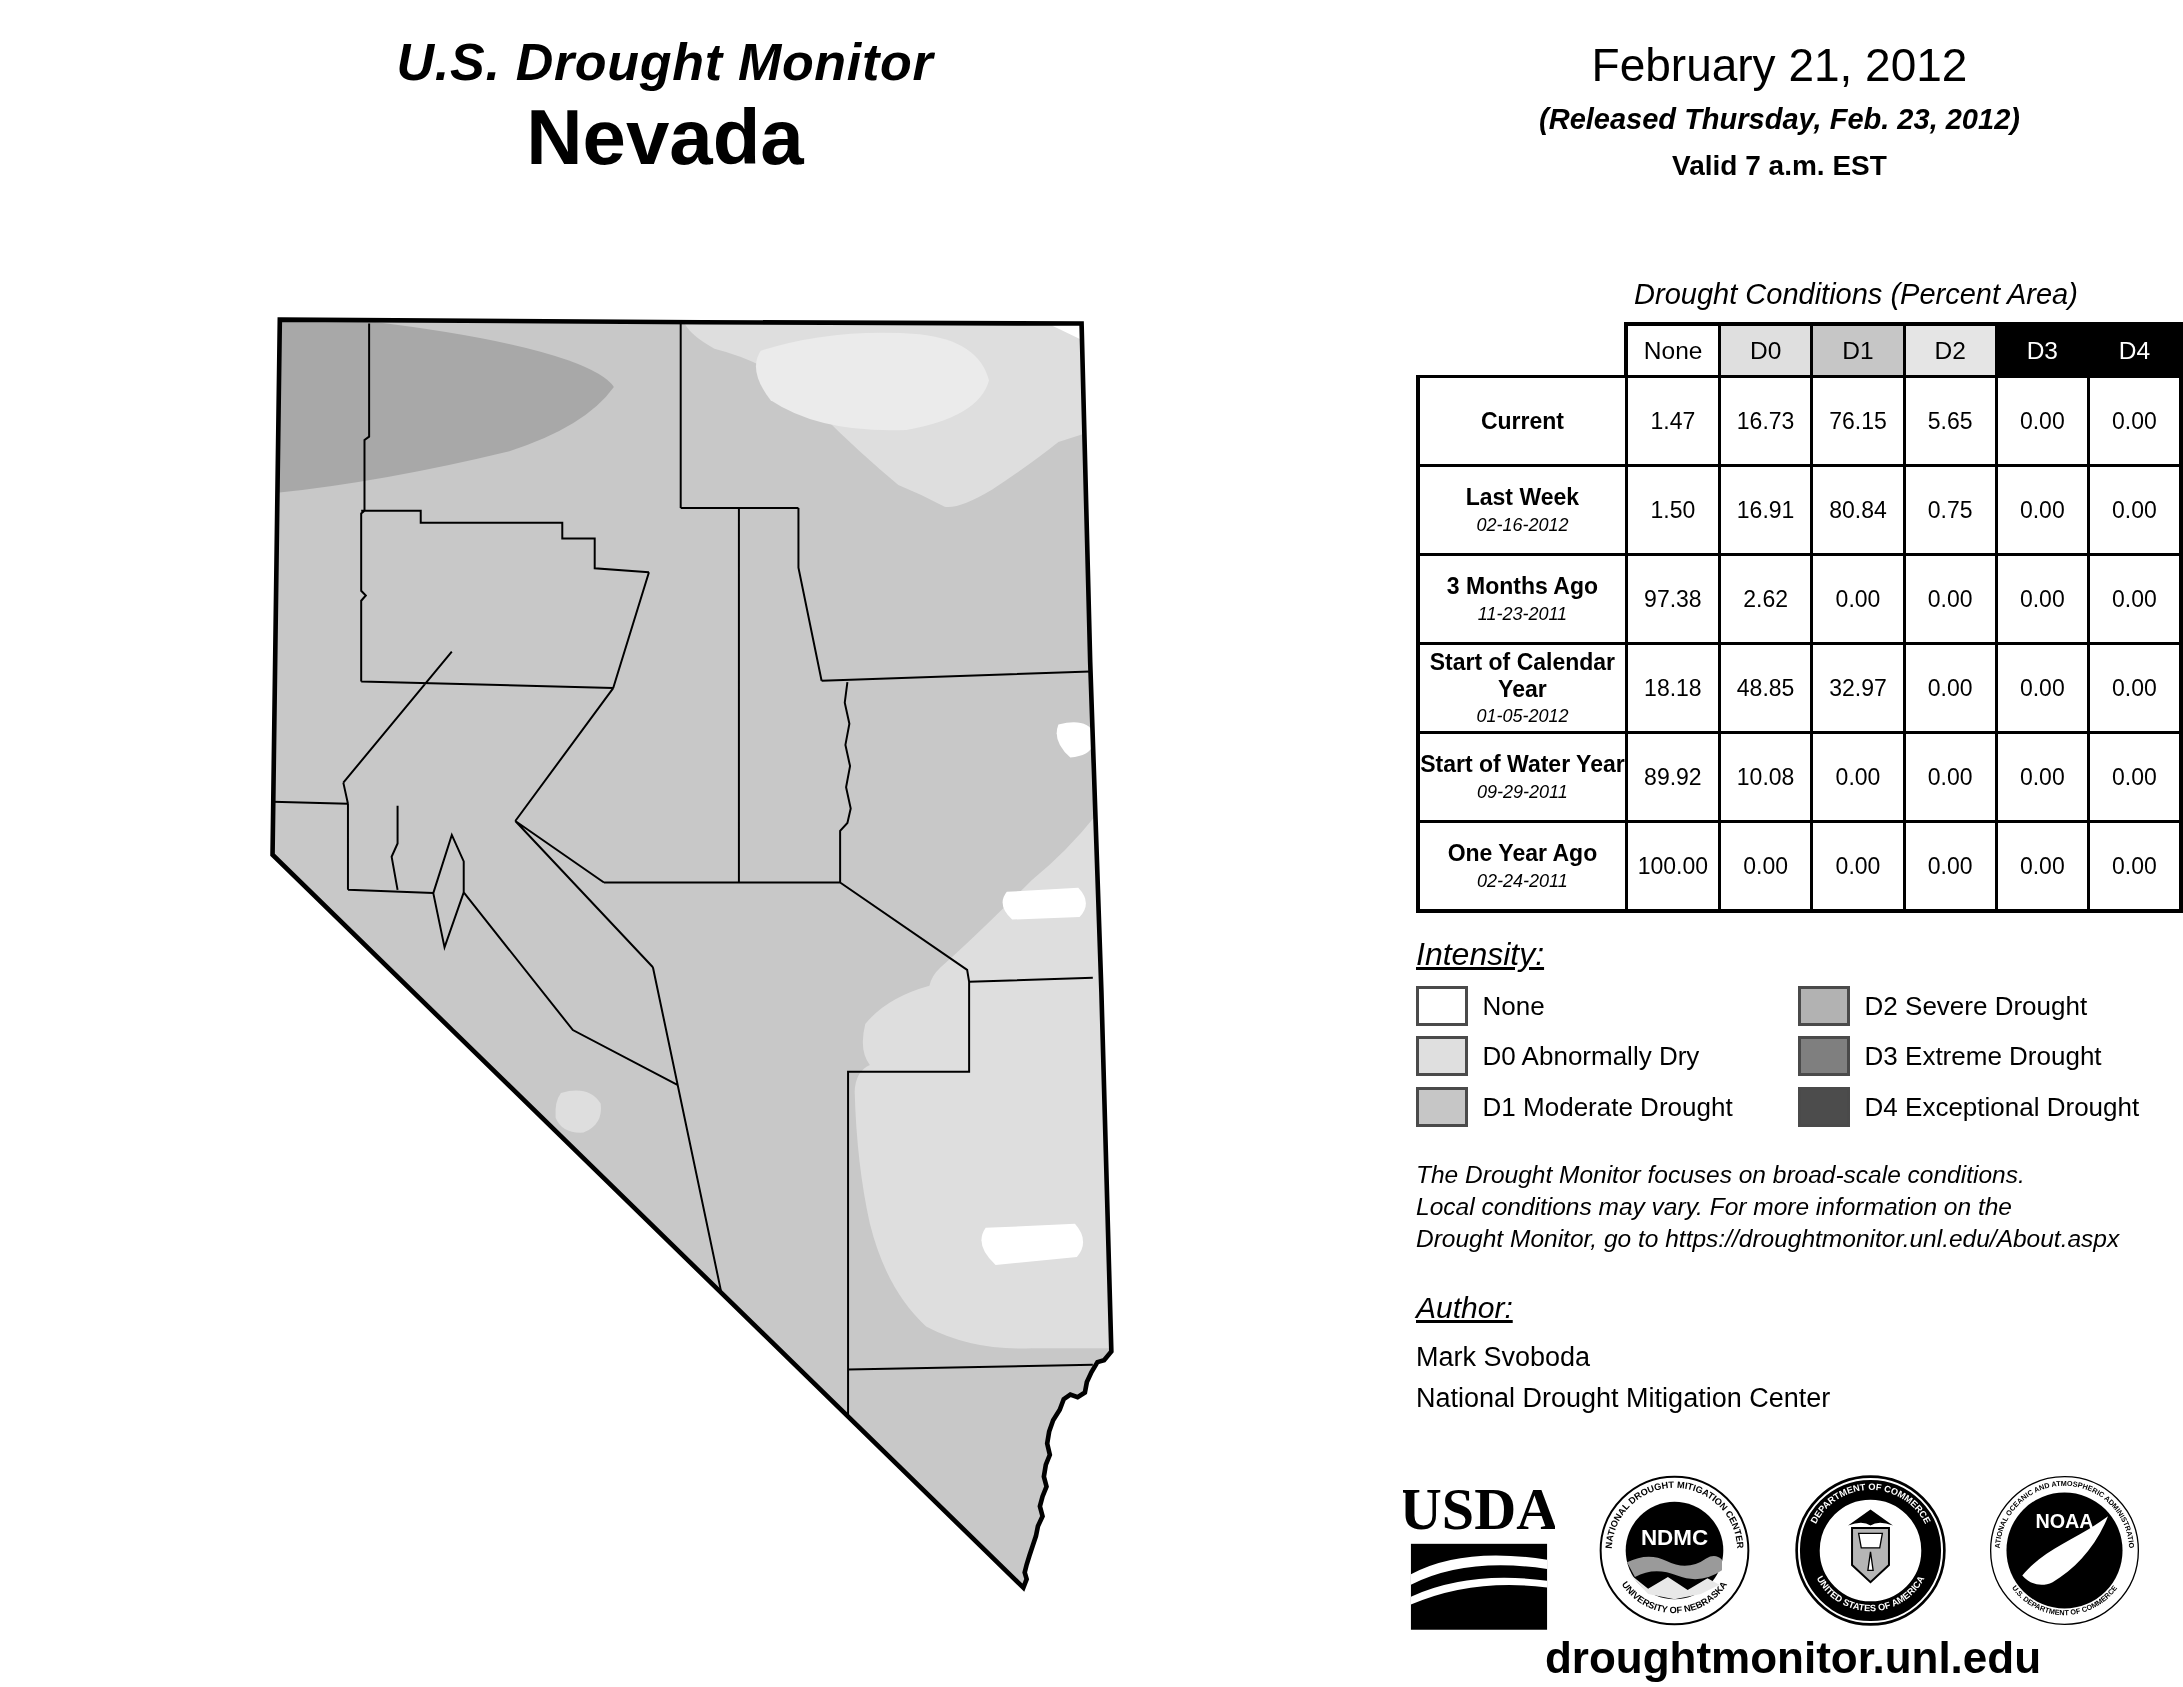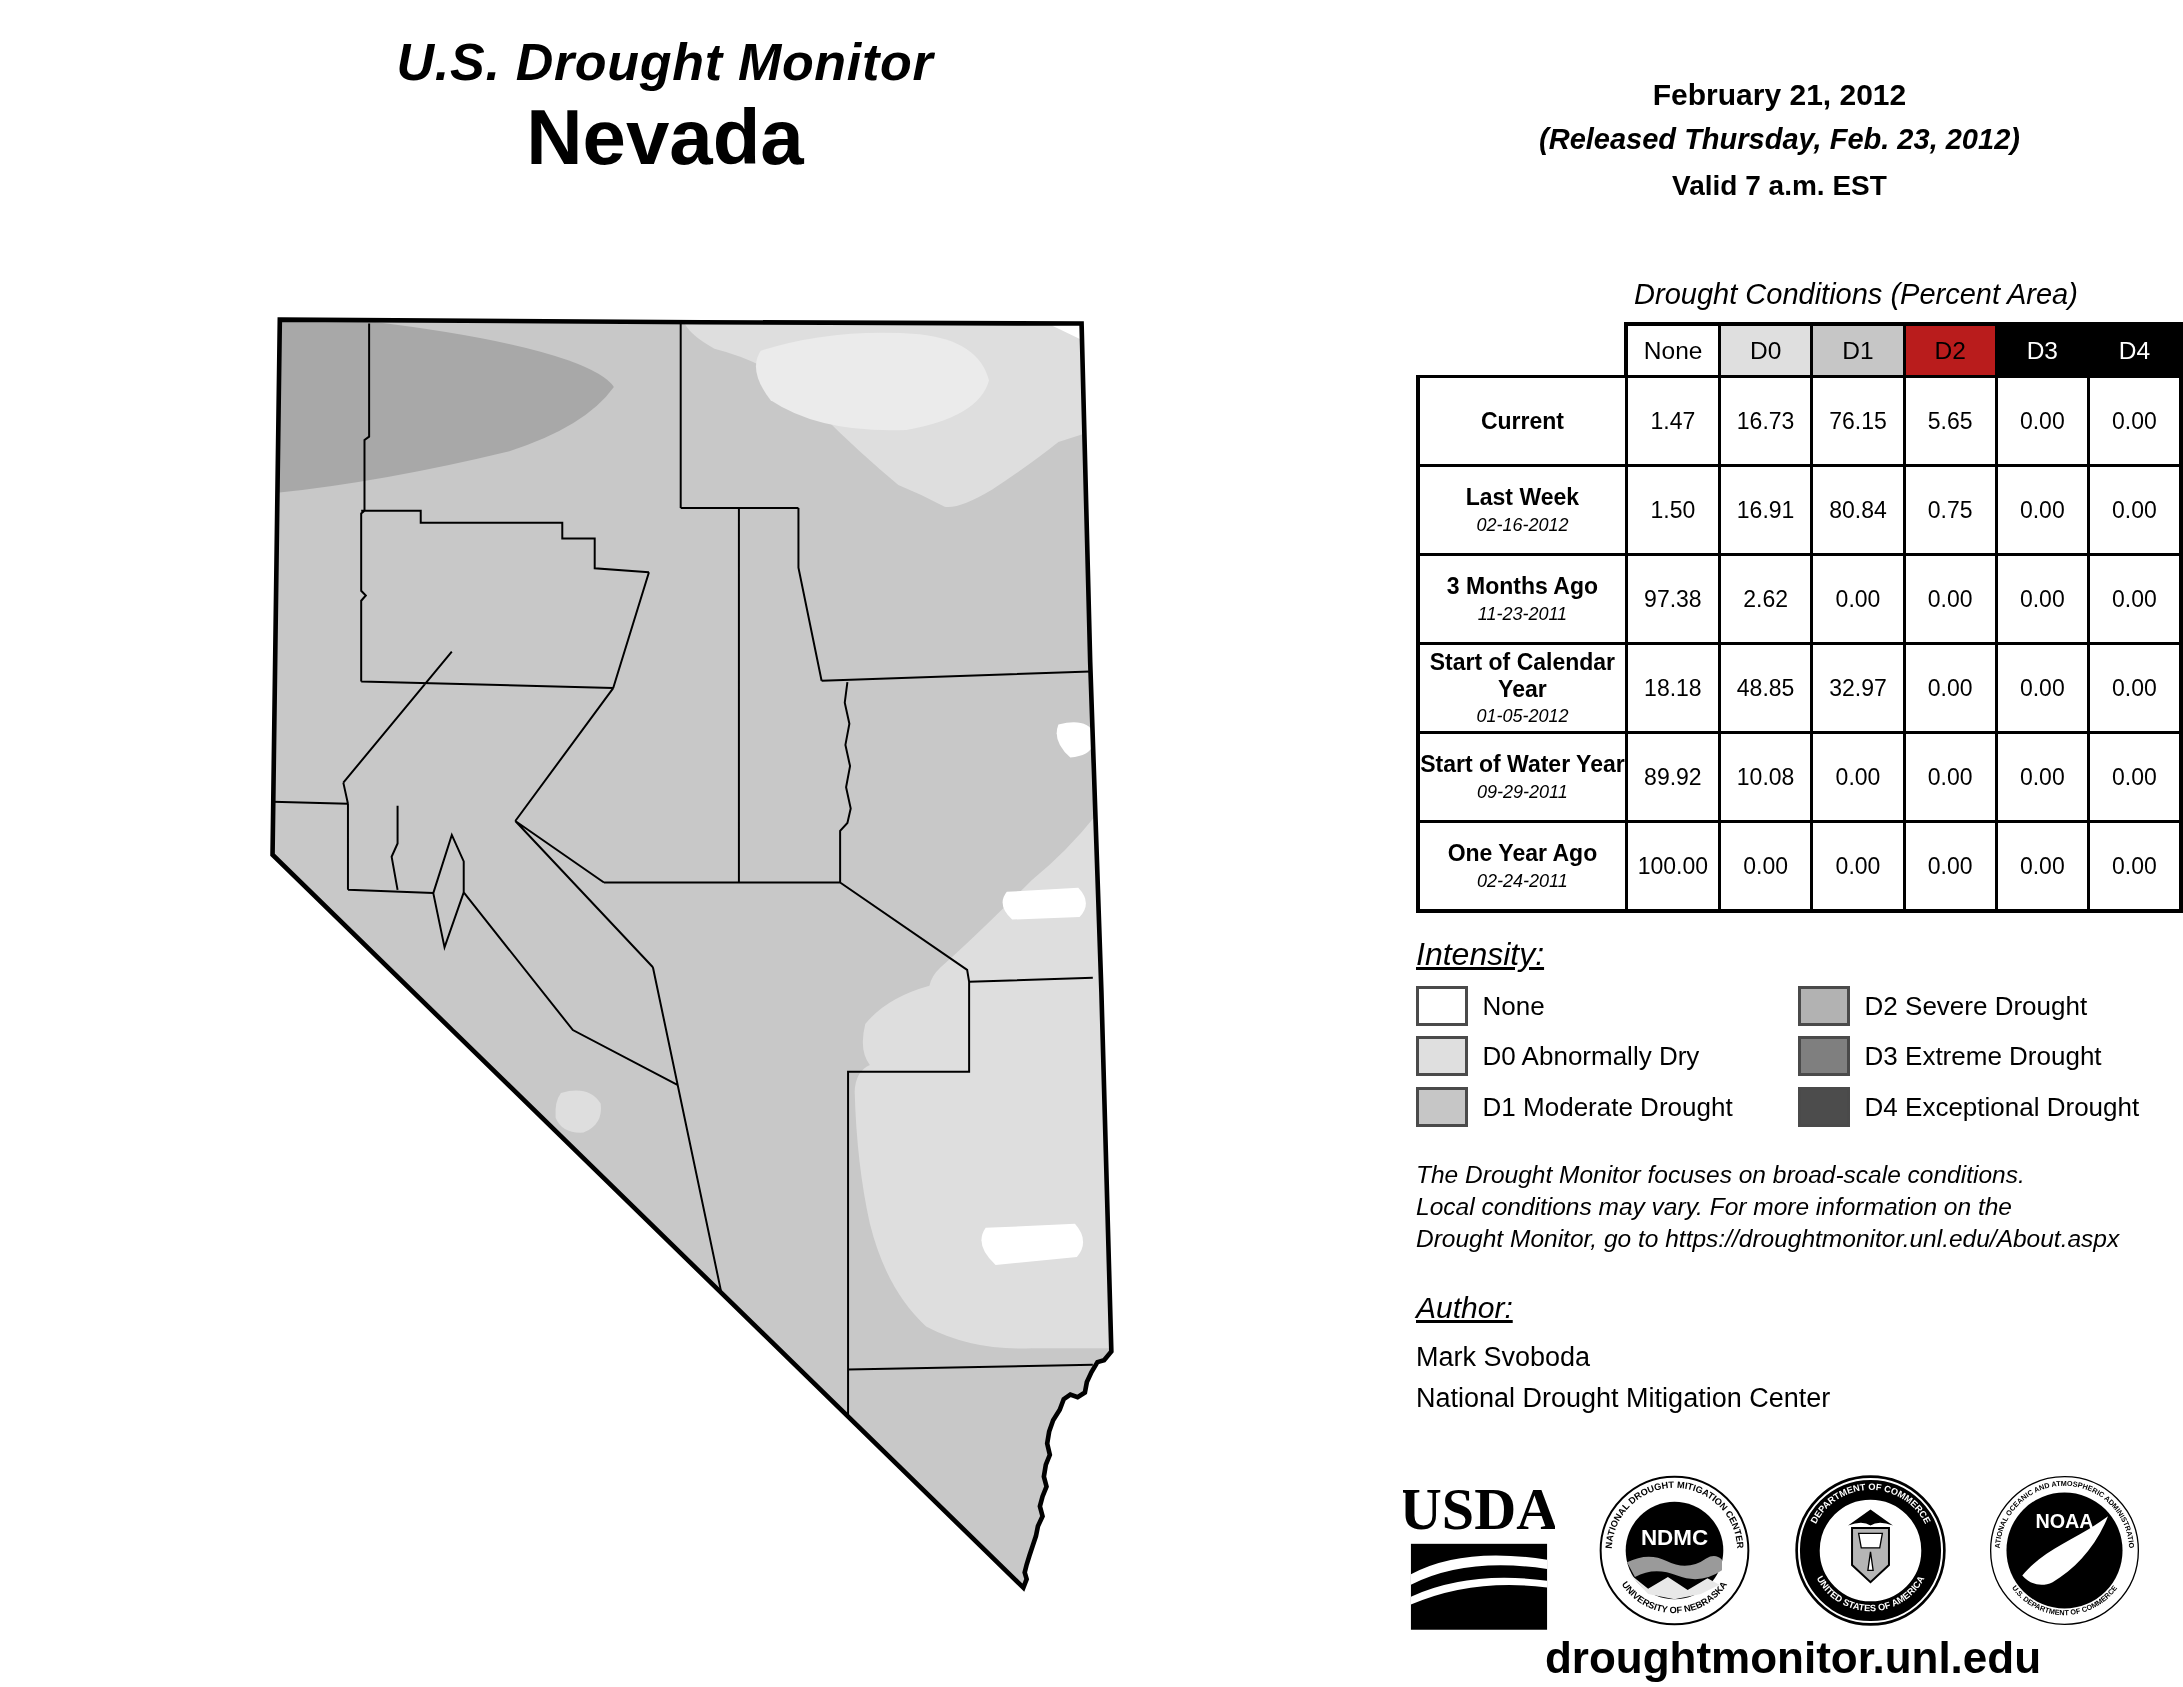--- a/index.html
+++ b/index.html
@@ -7,21 +7,21 @@
     width:2183px;height:1687px;position:relative;background:#fff;
     font-family:"Liberation Sans", sans-serif;color:#000;overflow:hidden;
   }
   .abs{position:absolute;}
 
   
   .title-left{left:0;top:32px;width:1330px;text-align:center;}
   .t1{font-size:52px;font-weight:bold;font-style:italic;letter-spacing:0.7px;}
   .t2{font-size:78px;font-weight:bold;}
   .date-right{left:1376px;top:38px;width:807px;text-align:center;}
-  .d1{font-size:30px;font-weight:bold;margin-top:40px;}
+  .d1{font-size:46px;font-weight:normal;}
   .d2{font-size:29px;font-weight:bold;font-style:italic;margin-top:10.6px;}
   .d3{font-size:28px;font-weight:bold;margin-top:14.6px;}
 
   
   .tbl-title{left:1489px;top:278px;width:734px;text-align:center;
     font-size:29px;font-style:italic;}
   table.cond{border-collapse:collapse;position:absolute;left:1416px;top:322px;}
   table.cond td,table.cond th{padding:0;}
   .corner{border:none;width:207px;}
   th.hcell{width:90px;height:49px;border:3.3px solid #000;border-top:4.6px solid #000;
@@ -140,21 +140,21 @@
 
 <div class="abs tbl-title">Drought Conditions (Percent Area)</div>
 
 <table class="cond">
   <tbody>
       <tr>
     <td class="corner"></td>
     <th class="hcell first" style="background-color: rgb(255, 255, 255);">None</th>
     <th class="hcell" style="background-color: rgb(223, 223, 223);">D0</th>
     <th class="hcell" style="background-color: rgb(198, 198, 198);">D1</th>
-    <th class="hcell" style="background-color: #b91c1c;">D2</th>
+    <th class="hcell" style="background-color: #e5e5e5;">D2</th>
     <th class="hcell" style="background-color: #000000; color: rgb(255, 255, 255);">D3</th>
     <th class="hcell last" style="background-color: #000000; color: rgb(255, 255, 255);">D4</th>
   </tr>
   <tr>
     <td class="lbl">
           <div class="rowname">Current</div>
         </td>
     <td class="val">1.47</td>
     <td class="val">16.73</td>
     <td class="val">76.15</td>

